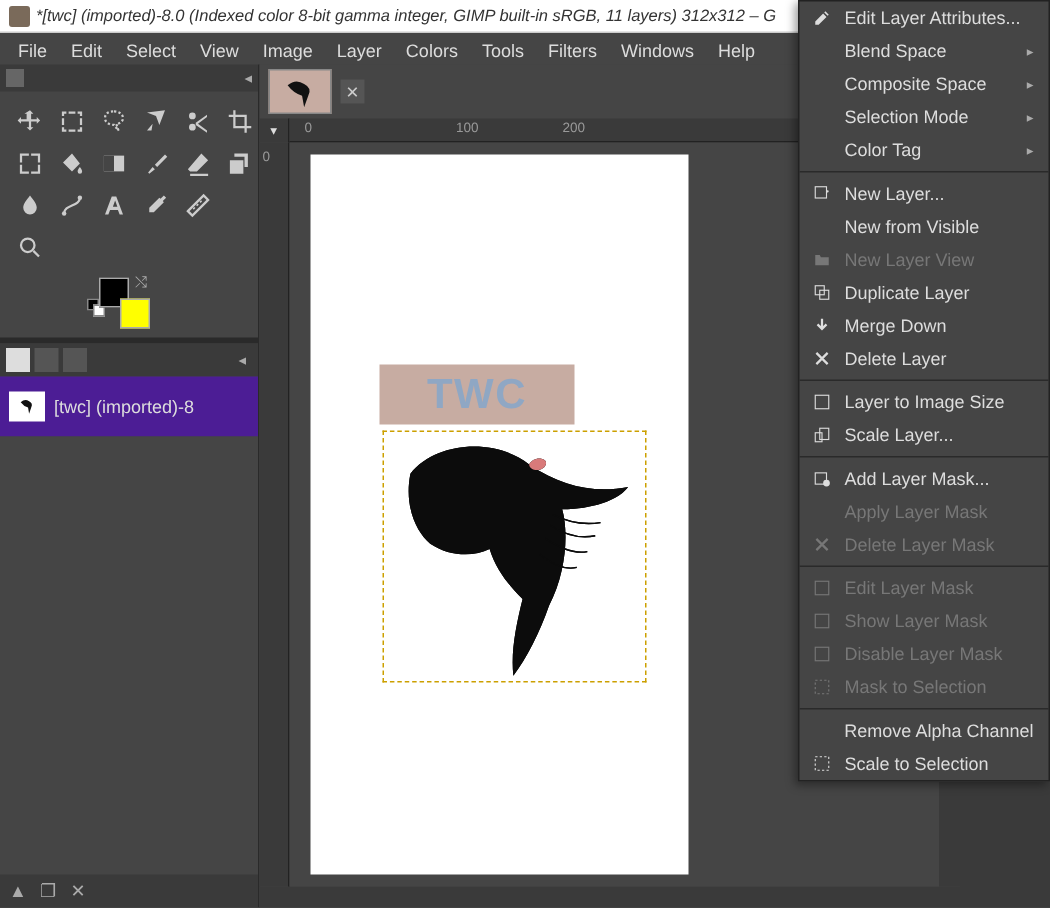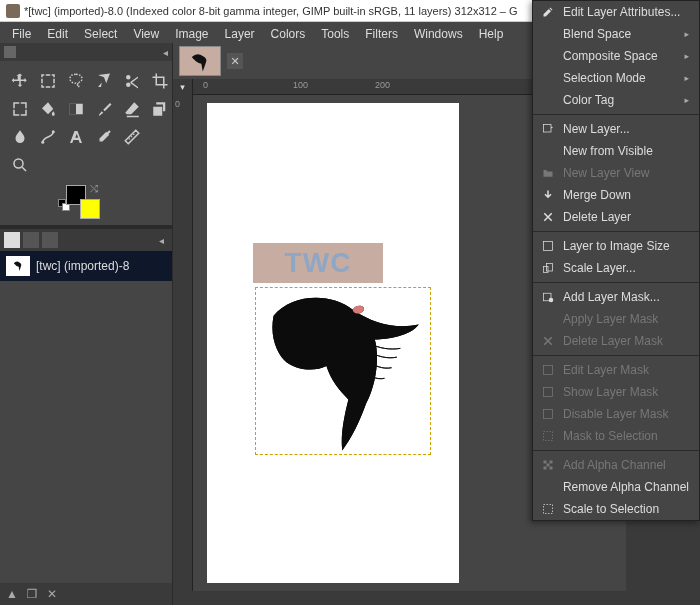--- a/index.html
+++ b/index.html
@@ -1,19 +1,19 @@
 <!DOCTYPE html>
 <html><head>
 <meta charset="utf-8">
 <style>
 * { margin: 0; padding: 0; box-sizing: border-box; user-select: none; }
 body { width: 700px; height: 605px; background: #454545; font-family: "Segoe UI", Tahoma, sans-serif; font-size: 12px; color: #ddd; overflow: hidden; position: relative; }
 
 
-.titlebar { height: 22px; background: #fff; color: #333; display: flex; align-items: center; padding: 0 6px; gap: 4px; font-size: 11px; border-bottom: 1px solid #ccc; }
+.titlebar { height: 22px; background: #fff; color: #333; display: flex; align-items: center; padding: 0 6px; gap: 4px; font-size: 11px; border-bottom: 1px solid #ccc; font-style: italic; }
 .titlebar .logo { width: 14px; height: 14px; background: #7a6a5a; border-radius: 2px; display: inline-block; }
 
 
 .menubar { height: 21px; background: #454545; display: flex; align-items: flex-end; padding: 0 4px; gap: 0; }
 .menubar span { padding: 2px 8px; cursor: default; }
 
 
 .body { display: flex; height: 562px; }
 
 
@@ -31,21 +31,21 @@
 .fgc { width: 20px; height: 20px; background: #000; border: 1px solid #aaa; position: absolute; left: 66px; top: 4px; }
 .bgc { width: 20px; height: 20px; background: #ff0; border: 1px solid #aaa; position: absolute; left: 80px; top: 18px; }
 .tinysw { width: 8px; height: 8px; position: absolute; border: 1px solid #888; }
 
 .sep { height: 4px; background: #2a2a2a; }
 
 .layerstabs { height: 22px; background: #3a3a3a; display: flex; align-items: center; gap: 3px; padding: 0 4px; }
 .layerstabs .t { width: 16px; height: 16px; background: #555; }
 .layerstabs .arrow { margin-left: auto; color: #aaa; font-size: 10px; padding: 0 4px; }
 
-.layerentry { height: 30px; background: #0f172a; display: flex; align-items: center; gap: 6px; padding: 0 6px; }
+.layerentry { height: 40px; background: #4c1d95; display: flex; align-items: center; gap: 6px; padding: 0 6px; }
 .layerentry .thumb { width: 24px; height: 20px; background: #fff; display: flex; align-items: center; justify-content: center; }
 .layerentry .birdmini { width: 18px; height: 14px; }
 
 .layersfill { flex: 1; background: #454545; }
 
 .bottomicons { height: 22px; background: #3a3a3a; display: flex; align-items: center; gap: 4px; padding: 0 4px; }
 .bottomicons .ic { width: 16px; height: 16px; color: #aaa; display: flex; align-items: center; justify-content: center; }
 
 
 .centercol { flex: 1; background: #454545; display: flex; flex-direction: column; }
@@ -278,21 +278,21 @@
             <path d="M20 25 Q40 8 60 22 Q80 32 70 50 L60 78 L55 50 Q35 45 20 25" fill="#111"></path>
           </svg>
       </div>
       <div class="closebox">✕</div>
     </div>
 
     <div class="rulerrow">
       <div class="rulercorner">▾</div>
       <div class="ruler-h">
         <span style="left:10px">0</span>
-        <span style="left:100px">100</span>
+        <span style="left:111px">100</span>
         <span style="left:182px">200</span>
       </div>
     </div>
 
     <div class="canvasrow">
       <div class="ruler-v">
         <span style="top:4px">0</span>
       </div>
       <div class="canvasarea">
         <div class="page"></div>
@@ -417,20 +417,29 @@
       <span class="ic">
         <svg viewBox="0 0 16 16">
           <path d="M2 4h4l1 2h7v7H2z"></path>
         </svg>
       </span>
       <span>New Layer View</span>
     </div>
   <div class="item">
       <span class="ic">
         <svg viewBox="0 0 16 16">
+          <rect x="2" y="2" width="8" height="8" fill="none" stroke="currentColor"></rect>
+          <rect x="6" y="6" width="8" height="8" fill="none" stroke="currentColor"></rect>
+        </svg>
+      </span>
+      <span>Duplicate Layer</span>
+    </div>
+  <div class="item">
+      <span class="ic">
+        <svg viewBox="0 0 16 16">
           <path d="M8 2v8M4 7l4 4 4-4" stroke="currentColor" fill="none" stroke-width="2"></path>
         </svg>
       </span>
       <span>Merge Down</span>
     </div>
   <div class="item">
       <span class="ic">
         <svg viewBox="0 0 16 16">
           <path d="M3 3l10 10M13 3L3 13" stroke="currentColor" stroke-width="2"></path>
         </svg>
@@ -504,32 +513,20 @@
     </div>
   <div class="item disabled">
       <span class="ic">
         <svg viewBox="0 0 16 16">
           <rect x="2" y="2" width="12" height="12" fill="none" stroke="currentColor" stroke-dasharray="2 2"></rect>
         </svg>
       </span>
       <span>Mask to Selection</span>
     </div>
   <div class="divider"></div>
-  <div class="item disabled">
-      <span class="ic">
-        <svg viewBox="0 0 16 16">
-          <rect x="2" y="2" width="4" height="4"></rect>
-          <rect x="10" y="2" width="4" height="4"></rect>
-          <rect x="6" y="6" width="4" height="4"></rect>
-          <rect x="2" y="10" width="4" height="4"></rect>
-          <rect x="10" y="10" width="4" height="4"></rect>
-        </svg>
-      </span>
-      <span>Add Alpha Channel</span>
-    </div>
   <div class="item">
       <span class="ic"></span>
       <span>Remove Alpha Channel</span>
     </div>
   <div class="item">
       <span class="ic">
         <svg viewBox="0 0 16 16">
           <rect x="2" y="2" width="12" height="12" fill="none" stroke="currentColor" stroke-dasharray="2 2"></rect>
         </svg>
       </span>

